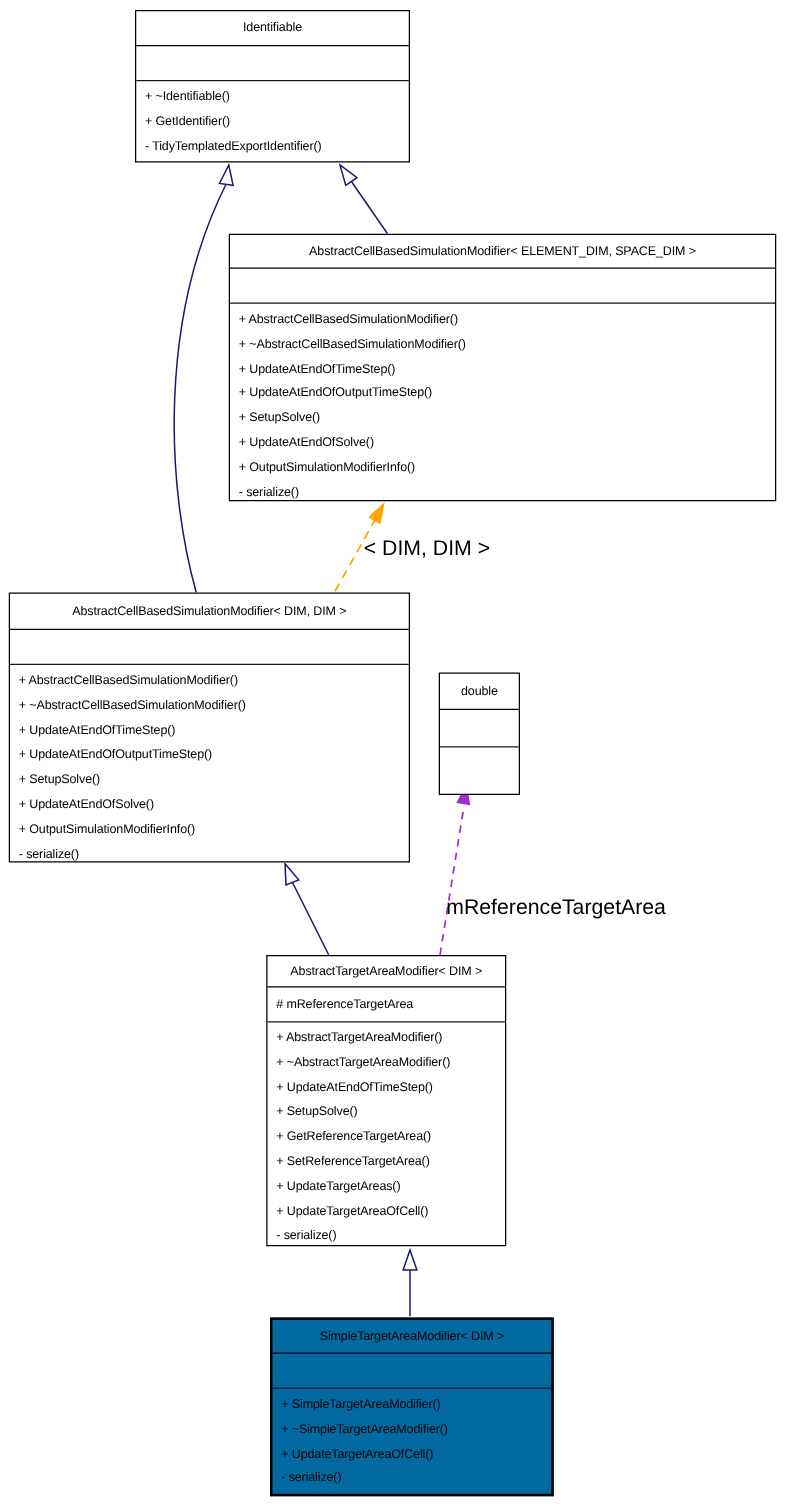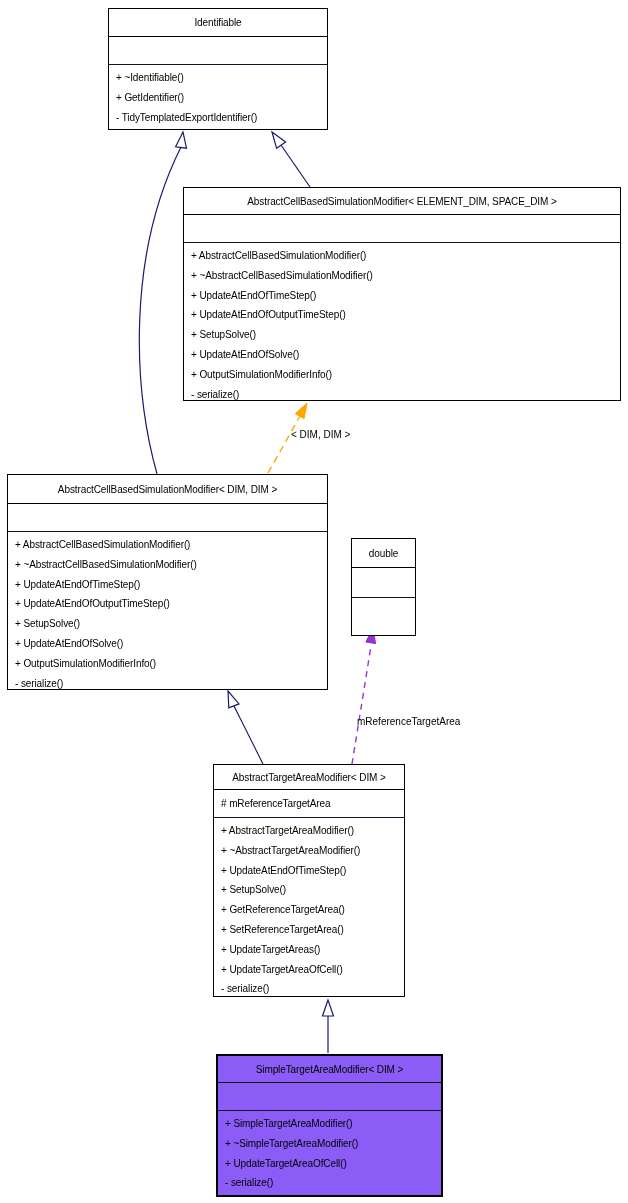--- a/index.html
+++ b/index.html
@@ -17,21 +17,21 @@
     position: absolute;
     box-sizing: border-box;
     background: #ffffff;
     border: 1px solid #000000;
     display: flex;
     flex-direction: column;
     font-size: 10px;
     letter-spacing: -0.1px;
     z-index: 2;
   }
-  .cls.highlight { background: #8b5cf6; border-width: 2px; }
+  .cls.highlight { background: #0369a1; border-width: 2px; }
   .cls .title {
     box-sizing: border-box;
     border-bottom: 1px solid #000000;
     display: flex;
     align-items: center;
     justify-content: center;
     white-space: nowrap;
     flex: 0 0 auto;
   }
   .cls .attrs {
@@ -44,21 +44,21 @@
     flex: 0 0 auto;
   }
   .cls .methods {
     box-sizing: border-box;
     flex: 1 1 auto;
     padding: 3px 4px 0 7px;
   }
   .m, .a { line-height: 19.8px; white-space: nowrap; }
   .edge-label {
     position: absolute;
-    font-size: 10px;
+    font-size: 17px;
     white-space: nowrap;
     z-index: 3;
   }
 </style>
 </head>
 <body>
 
 <div id="canvas">
 
   <svg id="edges" width="628" height="1203" viewBox="0 0 628 1203">

